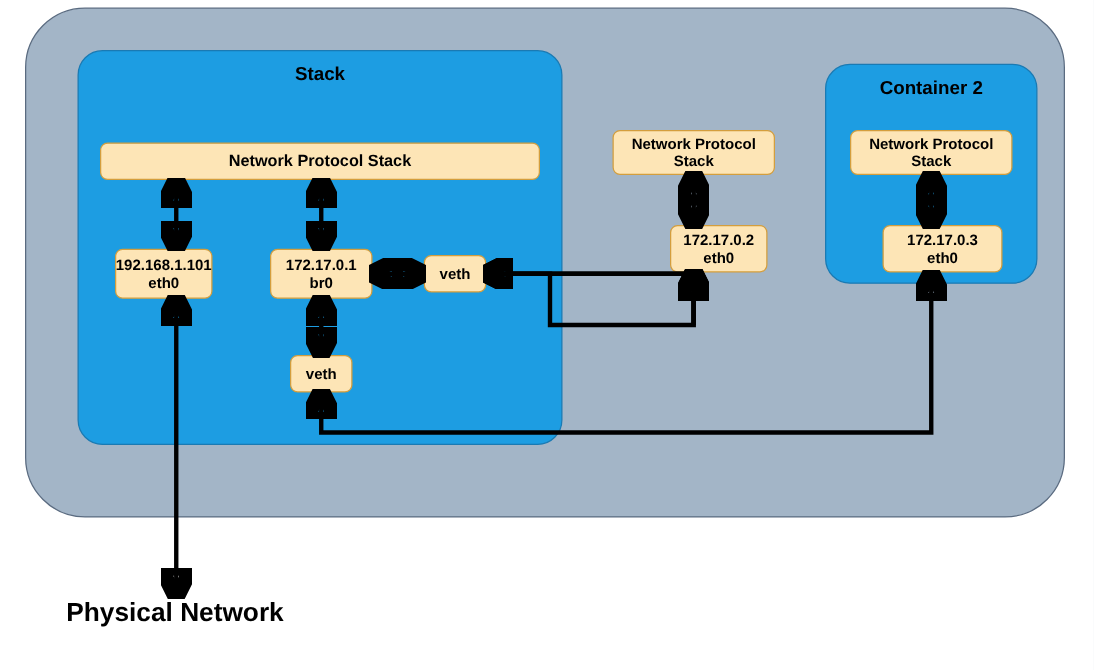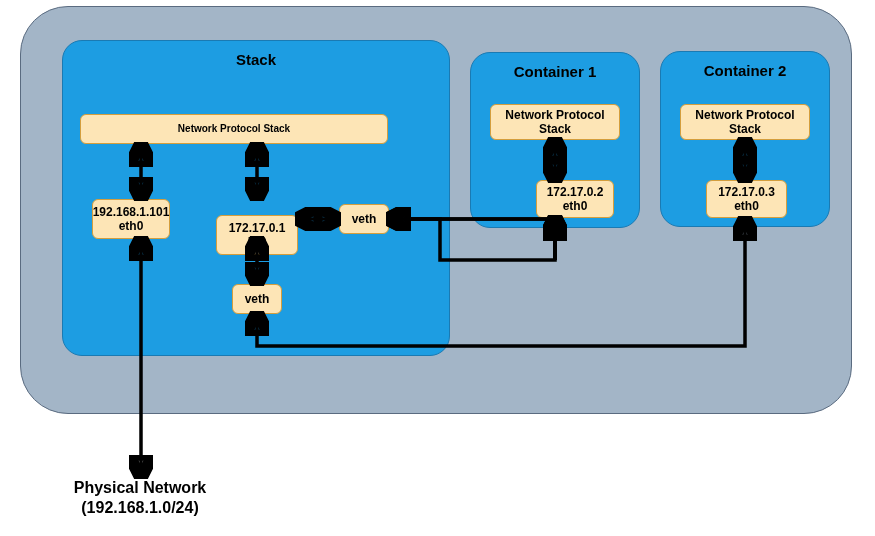--- a/index.html
+++ b/index.html
@@ -58,21 +58,21 @@
     display: flex;
     flex-direction: column;
     align-items: center;
     justify-content: center;
     box-sizing: border-box;
     padding: 2px 4px;
   }
   
   .phys {
     position: absolute;
-    font-size: 16px;
+    font-size: 21px;
     font-weight: 700;
     text-align: center;
     color: #000;
     line-height: 1.25;
   }
   svg.arrows {
     position: absolute;
     left: 0;
     top: 0;
     pointer-events: none;
@@ -87,69 +87,65 @@
 <body>
 
 <div id="stage">
 
   <div class="outer"></div>
 
   <div class="panel" style="left:62px; top:40px; width:388px; height:316px;">
     <div class="panel-title">Stack</div>
   </div>
 
-  <div id="host-stack" class="box" style="left:80px; top:114px; width:308px; height:30px; font-size:10px;">
+  <div id="host-stack" class="box" style="left:80px; top:114px; width:352px; height:30px; font-size:13px;">
     <span>Network Protocol Stack</span>
   </div>
 
   <div id="host-eth0" class="box" style="left:92px; top:199px; width:78px; height:40px;">
     <span>192.168.1.101</span>
     <span>eth0</span>
   </div>
 
-  <div id="host-br0" class="box" style="left:216px; top:199px; width:82px; height:40px;margin-top:16px;">
+  <div id="host-br0" class="box" style="left:216px; top:199px; width:82px; height:40px;">
     <span>172.17.0.1</span>
     <span>br0</span>
   </div>
 
   <div id="vethA" class="box" style="left:339px; top:204px; width:50px; height:30px;">
     <span>veth</span>
   </div>
 
   <div id="vethB" class="box" style="left:232px; top:284px; width:50px; height:30px;">
     <span>veth</span>
   </div>
 
-  <div class="panel" style="left:470px; top:52px; width:170px; height:176px;">
-    <div class="panel-title">Container 1</div>
-  </div>
   <div id="c1-stack" class="box" style="left:490px; top:104px; width:130px; height:36px; font-size:12px;">
     <span>Network Protocol</span>
     <span>Stack</span>
   </div>
   <div id="c1-eth0" class="box" style="left:536px; top:180px; width:78px; height:38px;">
     <span>172.17.0.2</span>
     <span>eth0</span>
   </div>
 
   <div class="panel" style="left:660px; top:51px; width:170px; height:176px;">
     <div class="panel-title">Container 2</div>
   </div>
   <div id="c2-stack" class="box" style="left:680px; top:104px; width:130px; height:36px; font-size:12px;">
     <span>Network Protocol</span>
     <span>Stack</span>
   </div>
-  <div id="c2-eth0" class="box" style="left:706px; top:180px; width:81px; height:38px;">
+  <div id="c2-eth0" class="box" style="left:706px; top:180px; width:96px; height:38px;">
     <span>172.17.0.3</span>
     <span>eth0</span>
   </div>
 
   <div class="phys" style="left:40px; top:478px; width:200px;">
     <span>Physical Network</span><br>
-    <span>(192.168.1.0/24)</span>
   </div>
 
   <svg class="arrows" width="875" height="536">
     <defs>
       <marker id="ah" markerWidth="7" markerHeight="7" refX="5" refY="3.5" orient="auto">
         <path d="M0,0 L7,3.5 L0,7 Z" fill="#000" stroke="none"></path>
       </marker>
       <marker id="ahs" markerWidth="7" markerHeight="7" refX="2" refY="3.5" orient="auto">
         <path d="M7,0 L0,3.5 L7,7 Z" fill="#000" stroke="none"></path>
       </marker>

